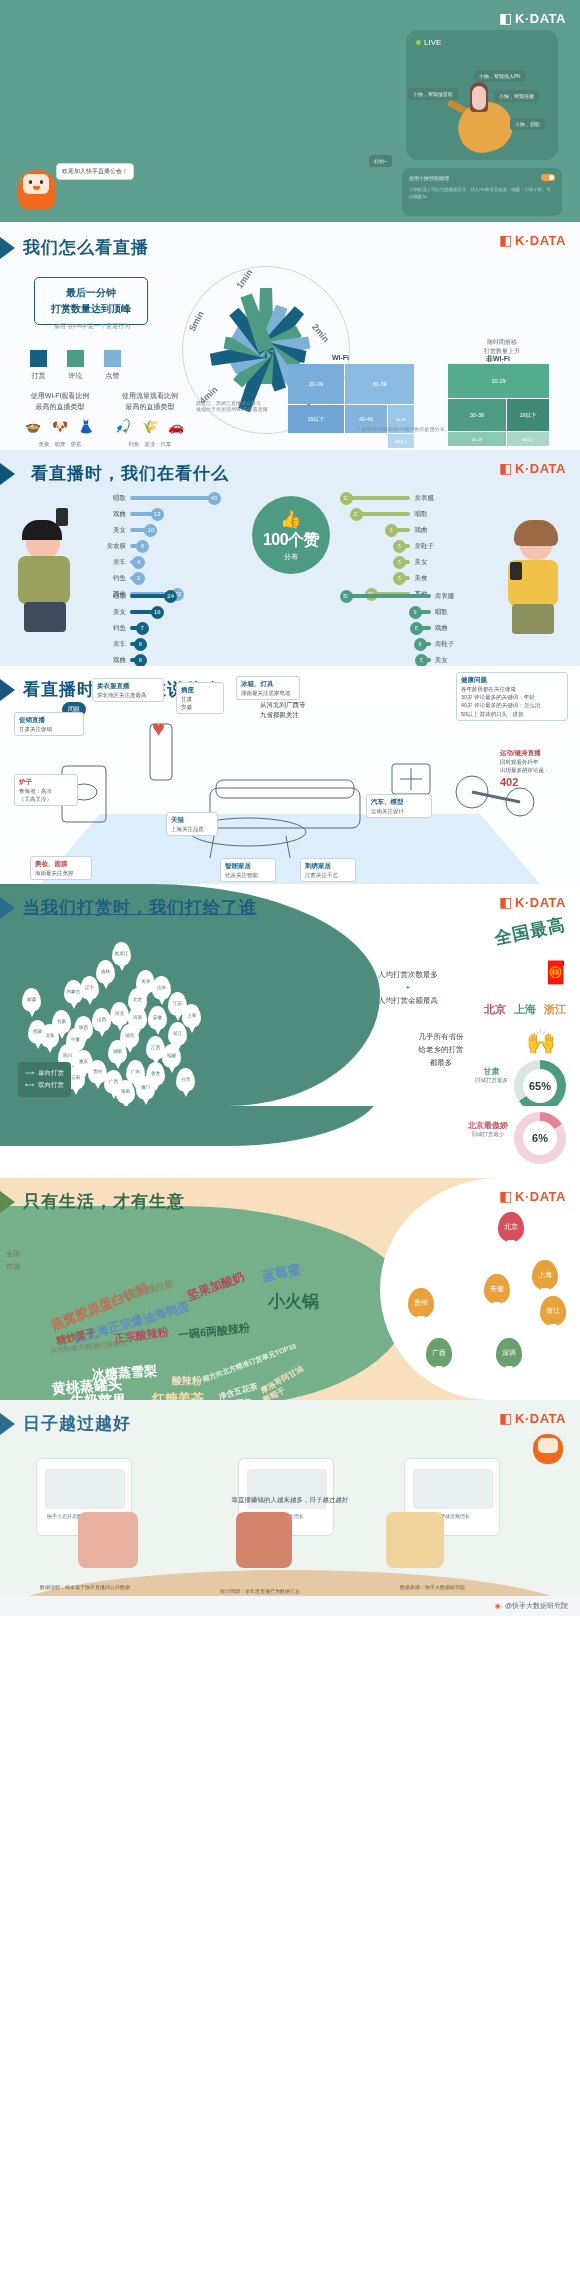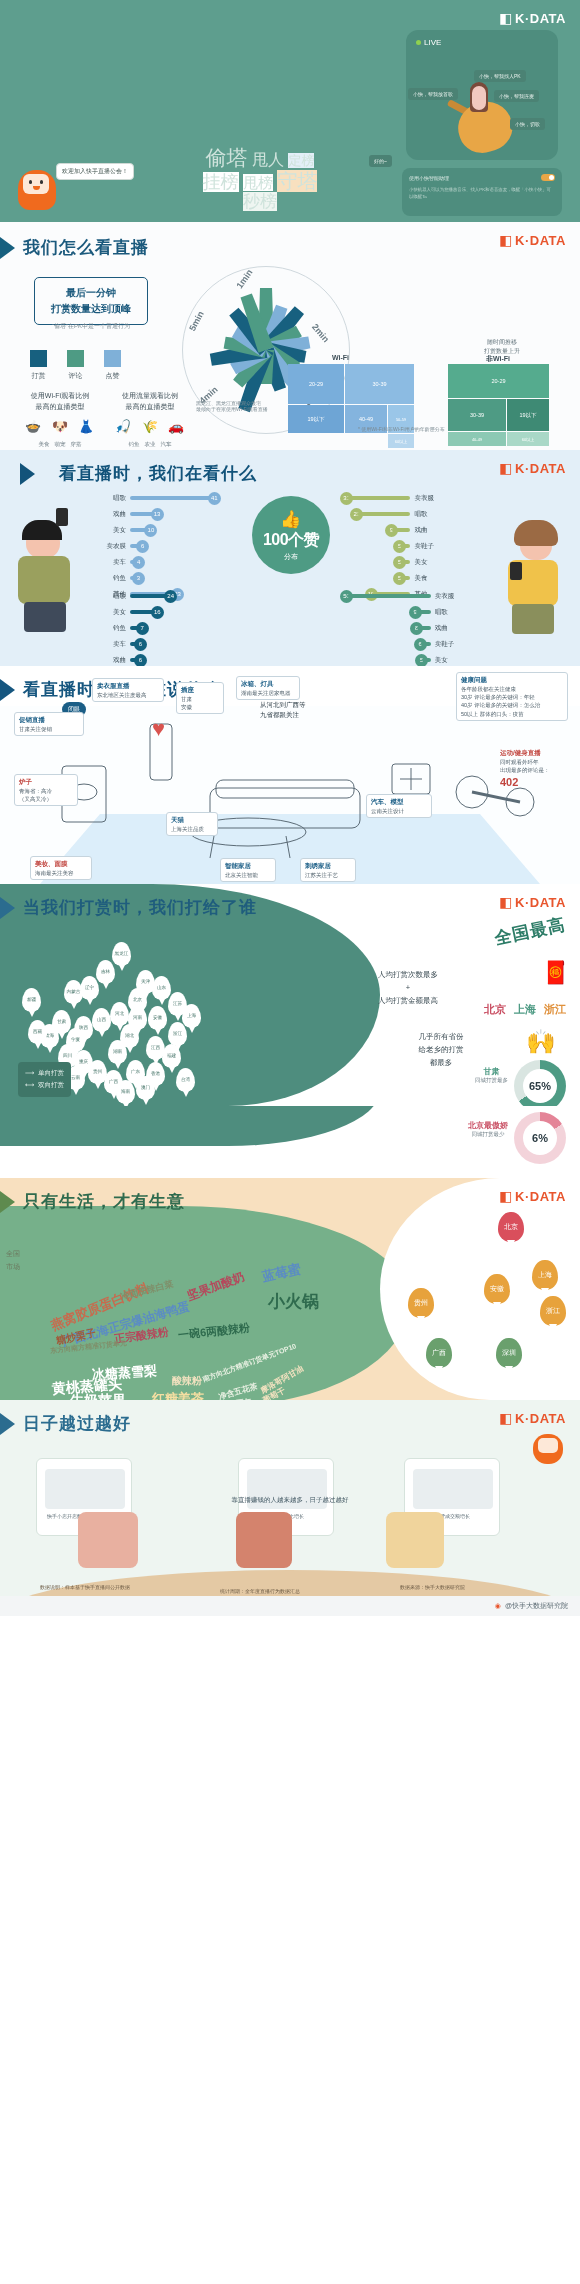--- a/index.html
+++ b/index.html
@@ -123,21 +123,21 @@
   .floor { position:absolute; left:40px; top:108px; width:500px; height:70px;
         background:#dceefa; clip-path:polygon(12% 0,88% 0,100% 100%,0 100%); }
   .callout { position:absolute; background:#fff; border:1px solid #c6d4dd; border-radius:3px;
         padding:2px 4px; font-size:5.5px; line-height:1.5; color:#4a5b66; }
   .callout b { font-size:6.5px; display:block; }
   .pill { position:absolute; background:#1b5e86; color:#fff; border-radius:9px; font-size:6px;
         padding:3px 6px; }
 
   
   .s5 { height:222px; background:#fff; }
-  .s5 .sec-title { color:#2e7d68; }
+  .s5 .sec-title { color:#2e7d68;text-decoration:underline; }
   .mapbg { position:absolute; left:0; top:0; width:380px; height:222px; background:#4e8d7e;
         border-radius:0 60% 40% 0 / 0 50% 50% 0; }
   .pin { position:absolute; width:19px;height:24px; background:#fff; border-radius:50% 50% 50% 50%/
         60% 60% 40% 40%; display:flex;align-items:center;justify-content:center;
         font-size:4.6px; color:#3f6f63; text-align:center; line-height:1.05; }
   .pin::after{content:"";position:absolute;bottom:-5px;left:50%;margin-left:-3px;
         border-left:3px solid transparent;border-right:3px solid transparent;border-top:6px solid #fff;}
   .maplegend { position:absolute; left:18px; top:178px; background:#3f7668; border-radius:4px;
         padding:5px 7px; color:#e6f1ed; font-size:6.5px; line-height:1.9; }
   .cn-title { position:absolute; right:14px; top:36px; font-size:17px; font-weight:bold;
@@ -180,29 +180,20 @@
 
 <div class="page">
 
   <div class="sec hero">
     <div class="logo white">
       <span class="mark" style="color:#fff">◧</span>
       <span class="kd" style="color:#fff">K·DATA</span>
     </div>
 
 
-    <div class="sub">
-      <span class="r"><span class="s1">偷塔</span>
-        <span class="s2">甩人</span>
-        <span class="s3">定榜</span></span>
-      <span class="r"><span class="s4">挂榜</span>
-        <span class="s5">甩榜</span>
-        <span class="s6">守塔</span></span>
-      <span class="r"><span class="s7">秒榜</span></span>
-    </div>
 
     <div class="phone">
       <div class="live">
         <span class="dot"></span><span>LIVE</span>
       </div>
       <div class="guitar">
         <div class="neck"></div>
           <div class="body"></div>
           <div class="hair"></div>
           <div class="head"></div>
@@ -372,21 +363,21 @@
       <div class="tmcell" style="background:#55ab8e;grid-column:1/3">20-29</div>
       <div class="tmcell" style="background:#4e9b84;grid-column:1">30-39</div>
       <div class="tmcell" style="background:#3e8a74;grid-column:2">19以下</div>
       <div class="tmcell" style="background:#8cc9b4;grid-column:1;font-size:4px">40-49</div>
       <div class="tmcell" style="background:#a9d8c7;grid-column:2;font-size:4px">60以上</div>
     </div>
     <div class="tmnote" style="left:358px;top:204px">* 使用Wi-Fi和非Wi-Fi用户的年龄层分布</div>
   </div>
 
   <div class="sec s3">
-    <div style="position:absolute;left:0;top:12px;display:flex;align-items:center;gap:24px;padding-left:20px;">
+    <div style="position:absolute;left:0;top:12px;display:flex;align-items:center;gap:16px;">
       <div class="arrow-tab" style="border-left:15px solid #12537a"></div>
       <div class="sec-title">看直播时，我们在看什么</div>
     </div>
     <div class="logo">
       <span class="mark">◧</span>
       <span class="kd">K·DATA</span>
     </div>
 
     <div class="circ" style="left:252px;top:46px;background:#4e9b84">
       <div style="font-size:17px">👍</div>

